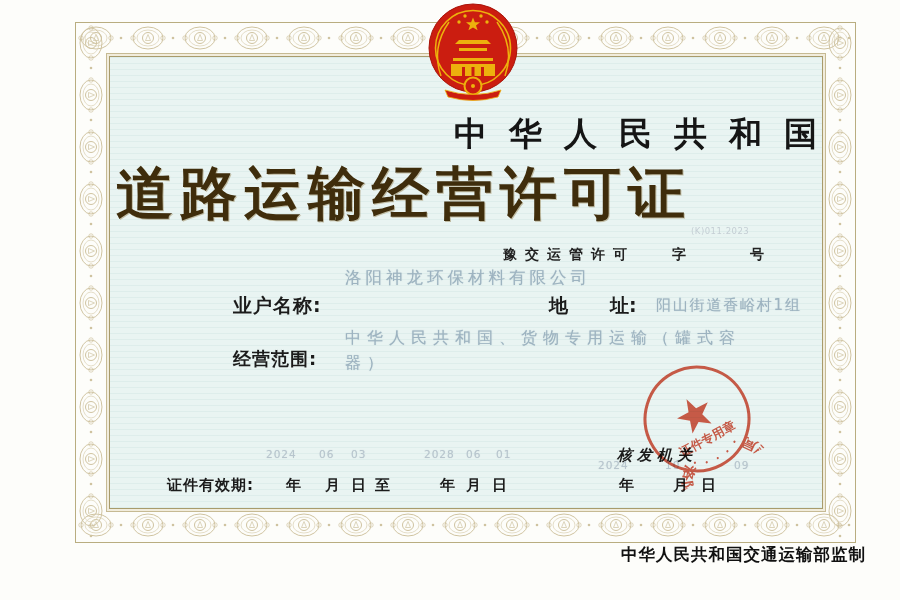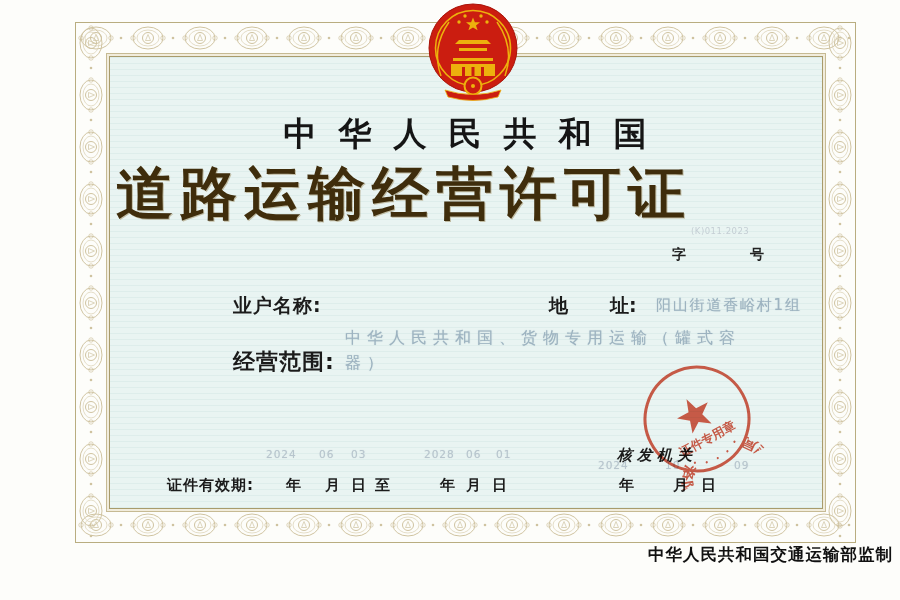--- a/index.html
+++ b/index.html
@@ -85,35 +85,37 @@
     <rect x="28" y="56" width="40" height="3" fill="#edb10d"></rect>
     <rect x="26" y="62" width="44" height="12" fill="#edb10d"></rect>
     <rect x="37" y="65" width="3" height="9" fill="#cb1d10"></rect>
     <rect x="46.5" y="65" width="3" height="9" fill="#cb1d10"></rect>
     <rect x="56" y="65" width="3" height="9" fill="#cb1d10"></rect>
     <circle cx="48" cy="84" r="8.5" fill="#cb1d10" stroke="#edb10d" stroke-width="2"></circle>
     <circle cx="48" cy="84" r="2" fill="#edb10d"></circle>
     <path d="M20 88 Q48 97 76 88 L73 95 Q48 102 23 95 Z" fill="#cb1d10" stroke="#edb10d" stroke-width=".8"></path>
   </svg>
 
-  <div class="abs country" style="left:114px;top:112px;width:700px;padding-left:12px;">中华人民共和国</div>
+  <div class="abs country" style="left:127px;top:112px;width:700px;padding-left:12px;text-align:right;">中华人民共和国</div>
   <div class="abs maintitle" style="left:116px;top:156px;width:700px;">道路运输经营许可证</div>
 
+  <span class="abs lic" style="left:503px;top:246px;">豫交运管许可</span>
   <span class="abs lic" style="left:672px;top:246px;letter-spacing:0;">字</span>
   <span class="abs lic" style="left:750px;top:246px;letter-spacing:0;">号</span>
   <span class="abs formcode" style="left:691px;top:226px;">(K)011.2023</span>
 
+  <span class="abs faint" style="left:345px;top:267px;font-size:16.5px;letter-spacing:4px;">洛阳神龙环保材料有限公司</span>
   <span class="abs lbl" style="left:233px;top:293px;font-size:19px;letter-spacing:1px;">业户名称:</span>
 
   <span class="abs lbl" style="left:549px;top:293px;font-size:19px;">地</span>
   <span class="abs lbl" style="left:610px;top:293px;font-size:19px;">址:</span>
   <span class="abs faint" style="left:656px;top:296px;font-size:15px;letter-spacing:1.8px;">阳山街道香峪村1组</span>
 
   <span class="abs faint" style="left:345px;top:328px;font-size:16px;letter-spacing:6px;">中华人民共和国、货物专用运输（罐式容</span>
-  <span class="abs lbl" style="left:233px;top:347px;font-size:22px;letter-spacing:1px;">经营范围:</span>
+  <span class="abs lbl" style="left:233px;top:347px;font-size:18px;letter-spacing:1px;">经营范围:</span>
   <span class="abs faint" style="left:345px;top:353px;font-size:16px;letter-spacing:6px;">器）</span>
 
   <span class="abs lbl" style="left:617px;top:446px;font-size:15px;letter-spacing:5px;font-style:italic;">核发机关</span>
   <span class="abs fdate" style="left:598px;top:459px;">2024</span>
   <span class="abs fdate" style="left:665px;top:459px;">10</span>
   <span class="abs fdate" style="left:734px;top:459px;">09</span>
   <span class="abs lbl" style="left:619px;top:476px;font-size:15px;">年</span>
   <span class="abs lbl" style="left:673px;top:476px;font-size:15px;">月</span>
   <span class="abs lbl" style="left:701px;top:476px;font-size:15px;">日</span>
 
@@ -145,15 +147,15 @@
     <text x="56" y="82" text-anchor="middle" font-size="12" font-weight="bold" fill="#d6503b">证件专用章</text>
     <g fill="#d6503b">
       <circle cx="78" cy="93" r="1.1"></circle>
         <circle cx="67.5" cy="98" r="1.1"></circle>
       <circle cx="56" cy="99.5" r="1.1"></circle>
         <circle cx="44.5" cy="98" r="1.1"></circle>
       <circle cx="34" cy="93" r="1.1"></circle>
     </g>
   </svg>
 
-  <span class="abs footer" style="left:648px;top:544px;">中华人民共和国交通运输部监制</span>
+  <span class="abs footer" style="left:621px;top:544px;">中华人民共和国交通运输部监制</span>
 
 </div>
 
 </body></html>

